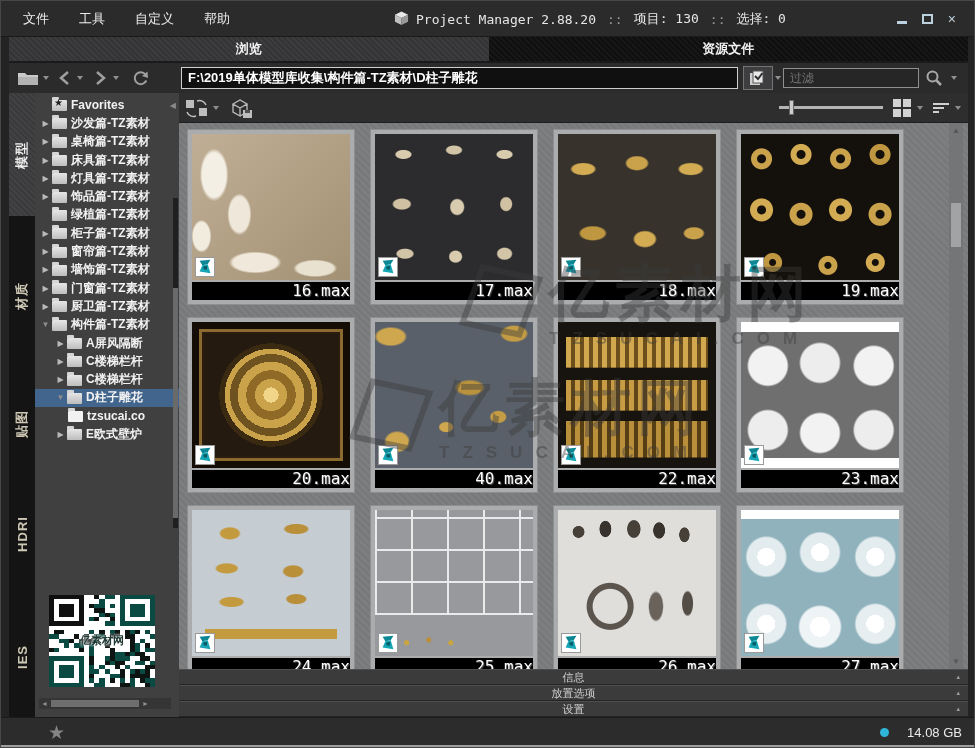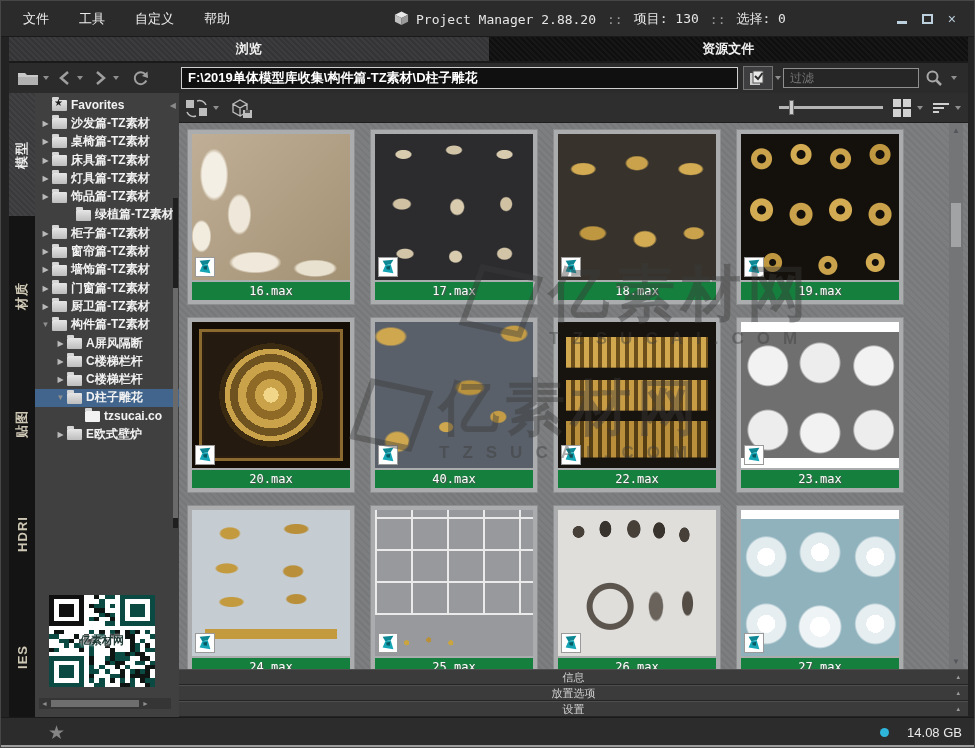--- a/index.html
+++ b/index.html
@@ -70,22 +70,22 @@
   .gridicon i{width:8px;height:8px;background:#d2d2d2;}
   .sorticon i{display:block;height:2px;background:#cfcfcf;margin:2px 0;}
   .grid{position:relative;width:789px;height:546px;background:#7d7e80;
         background-image:repeating-linear-gradient(45deg,rgba(0,0,0,.05) 0 2px,transparent 2px 5px);overflow:hidden;}
   .cards{position:absolute;left:8px;top:6px;}
   .grid-row{display:flex;gap:15px;margin-bottom:12px;}
   .card{width:168px;height:176px;background:#abacae;border:1px solid #8e8f91;padding:4px;flex:none;}
   .thumb{position:relative;width:158px;height:146px;overflow:hidden;}
   .maxicon{position:absolute;left:3px;bottom:3px;width:20px;height:20px;background:#fff;border:1px solid #9a9a9a;display:block;}
   .maxicon svg{width:100%;height:100%;display:block;}
-  .clabel{height:18px;margin-top:2px;background:#15803d;color:#fff;font-family:"DejaVu Sans Mono",monospace;
-          font-size:12px;text-align:center;line-height:18px;text-shadow:1px 1px 1px #555;}
+  .clabel{height:18px;margin-top:2px;background:#000000;color:#fff;font-family:"DejaVu Sans Mono",monospace;
+          font-size:16px;text-align:right;line-height:18px;text-shadow:1px 1px 1px #555;}
   .vscroll{position:absolute;right:5px;top:0;width:14px;height:546px;background:#737577;}
   .vscroll .sarr{position:absolute;left:0;width:14px;text-align:center;font-size:8px;color:#55565a;}
   .vscroll .up{top:3px;} .vscroll .dn{bottom:3px;}
   .vscroll .thumbv{position:absolute;left:2px;top:80px;width:10px;height:44px;background:#a2a3a5;}
   .wm{position:absolute;display:flex;align-items:flex-start;gap:16px;opacity:.42;pointer-events:none;}
   .wmcube{width:64px;height:64px;border:6px solid #3b3b3b;transform:rotate(12deg) skewX(-8deg);margin-top:8px;}
   .wmtxt{font-size:60px;font-weight:bold;color:#3b3b3b;line-height:1.1;letter-spacing:6px;white-space:nowrap;}
   .wmsub{font-size:17px;font-weight:bold;color:#3b3b3b;letter-spacing:13px;margin-top:2px;}
   
   .m16{background-image:radial-gradient(ellipse 26px 48px at 14% 28%,#f4efe4 0 46%,transparent 55%),radial-gradient(ellipse 22px 38px at 30% 55%,#efe8da 0 46%,transparent 55%),radial-gradient(ellipse 48px 20px at 40% 88%,#f0e9db 0 46%,transparent 55%),radial-gradient(ellipse 40px 16px at 78% 92%,#e9e1d0 0 46%,transparent 55%),radial-gradient(ellipse 18px 30px at 6% 70%,#f2ecdf 0 46%,transparent 55%),linear-gradient(135deg,#c0af96,#a29173);}
@@ -253,21 +253,21 @@
           <div class="trow" style="padding-left: 4px;">
             <span class="arr">▶</span>
             <span class="fold"></span>
             <span class="tlabel">灯具篇-TZ素材</span>
           </div>
           <div class="trow" style="padding-left: 4px;">
             <span class="arr">▶</span>
             <span class="fold"></span>
             <span class="tlabel">饰品篇-TZ素材</span>
           </div>
-          <div class="trow" style="padding-left: 4px; margin-left: 24px;">
+          <div class="trow" style="padding-left: 4px;">
             <span class="arr"></span>
             <span class="fold"></span>
             <span class="tlabel">绿植篇-TZ素材</span>
           </div>
           <div class="trow" style="padding-left: 4px;">
             <span class="arr">▶</span>
             <span class="fold"></span>
             <span class="tlabel">柜子篇-TZ素材</span>
           </div>
           <div class="trow" style="padding-left: 4px;">
@@ -308,21 +308,21 @@
           <div class="trow" style="padding-left: 19px;">
             <span class="arr">▶</span>
             <span class="fold"></span>
             <span class="tlabel">C楼梯栏杆</span>
           </div>
           <div class="trow sel" style="padding-left: 19px;">
             <span class="arr exp">▼</span>
             <span class="fold"></span>
             <span class="tlabel">D柱子雕花</span>
           </div>
-          <div class="trow" style="padding-left: 20px; justify-content: center;">
+          <div class="trow" style="padding-left: 20px;">
             <span class="arr"></span>
             <span class="fold sub"></span>
             <span class="tlabel">tzsucai.co</span>
           </div>
           <div class="trow" style="padding-left: 19px;">
             <span class="arr">▶</span>
             <span class="fold"></span>
             <span class="tlabel">E欧式壁炉</span>
           </div>
         </div>

